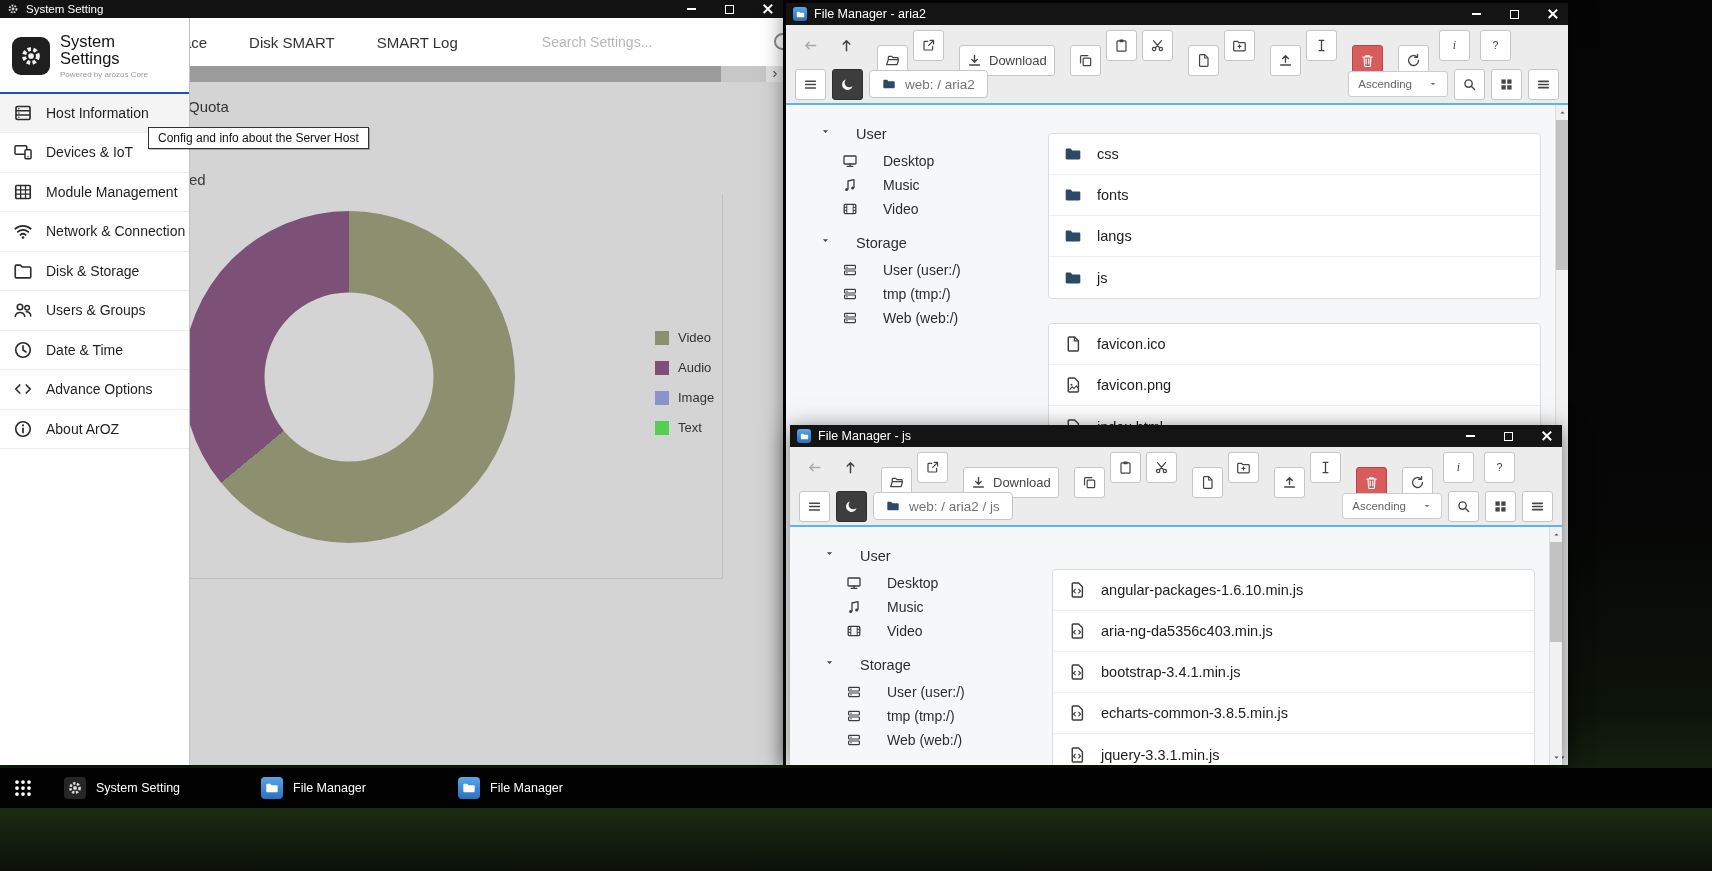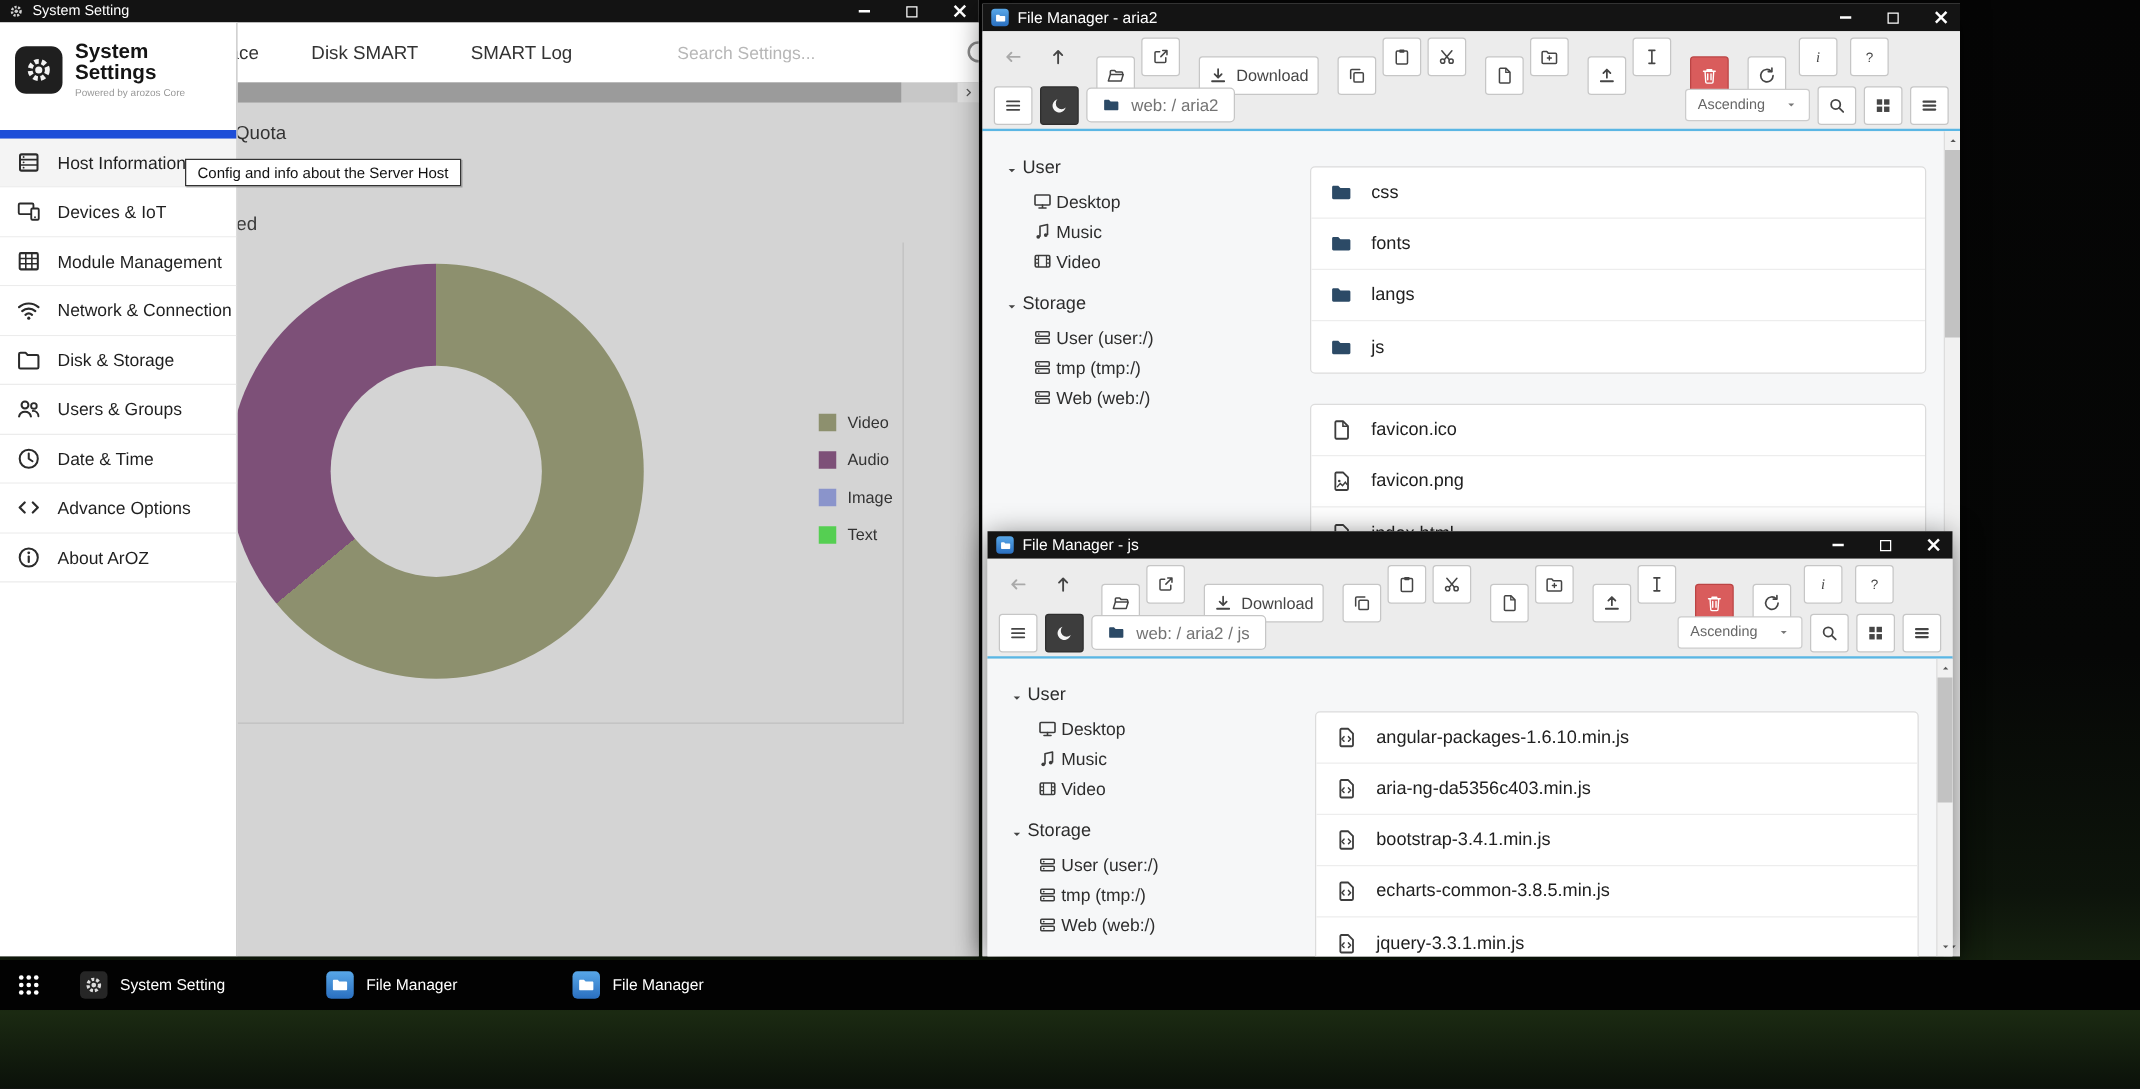--- a/index.html
+++ b/index.html
@@ -31,23 +31,23 @@
   .ss-status-circle { position:absolute; left:774px; top:15px; width:17px; height:17px; border-radius:50%; border:2px solid #8a8a8a; }
   .ss-hscroll { position:absolute; left:190px; right:0; top:48px; height:16px; background:#c7c7c7; }
   .ss-hthumb { position:absolute; left:0; top:0; height:100%; width:531px; background:#9b9b9b; }
   .ss-harrow { position:absolute; right:0; top:0; width:17px; height:100%; background:#e0e0e0; display:flex; align-items:center; justify-content:center; color:#555; }
   .ss-harrow .ic { width:10px; height:10px; }
 
   .ss-sidebar { position:absolute; left:0; top:0; width:190px; height:100%; background:#fff; border-right:1px solid #c2c2c2; z-index:3; }
   .ss-brand { display:flex; align-items:center; gap:10px; padding:15px 12px 13px; }
   .ss-logo { width:38px; height:38px; border-radius:9px; background:#1f1f1f; color:#f2f2f2; display:flex; align-items:center; justify-content:center; flex:0 0 auto; }
   .ss-logo .ic { width:24px; height:24px; }
-  .ss-brand-title { font-size:16.5px; font-weight:700; color:#141414; line-height:1.05; }
+  .ss-brand-title { font-size:16.5px; font-weight:400; color:#141414; line-height:1.05; }
   .ss-brand-sub { font-size:8px; color:#999; margin-top:2px; }
-  .ss-menu { border-top:7px solid #1d4ed8;margin-top:12px; }
+  .ss-menu { border-top:2px solid #1d4ed8; }
   .ss-item { height:39.5px; display:flex; align-items:center; gap:13px; padding-left:13px; border-bottom:1px solid #ececec; font-size:14px; color:#1f1f1f; background:#fff; }
   .ss-item .ic { width:20px; height:20px; color:#2b2b2b; flex:0 0 auto; }
   .ss-item[data-name="sidebar-item-host-information"] { background:#f4f4f4; }
 
   .ss-tooltip { position:absolute; left:148px; top:109px; z-index:6; background:#fff; border:1px solid #333; padding:3px 9px; font-size:12px; color:#111; white-space:nowrap; box-shadow:1px 1px 0 rgba(0,0,0,.25); }
   .ss-quota { position:absolute; left:188px; top:80px; font-size:15px; color:#333; }
   .ss-used  { position:absolute; left:189px; top:153px; font-size:15px; color:#3a3a3a; }
   .ss-chart-panel { position:absolute; left:190px; top:176px; width:533px; height:385px; border-right:1px solid #bfbfbf; border-bottom:1px solid #bfbfbf; }
   .ss-donut { position:absolute; left:-7px; top:17px; width:332px; height:332px; border-radius:50%; }
   .ss-donut-hole { position:absolute; left:50%; top:50%; width:169px; height:169px; transform:translate(-50%,-50%); border-radius:50%; background:#d4d4d4; }
@@ -75,21 +75,21 @@
   .tbtn[data-style~="dark"] { background:#3d3d3d; border-color:#2e2e2e; color:#f5f5f5; }
   .fm-row2 { height:38px; display:flex; align-items:center; padding:0 9px; gap:6px; background:#ececec; }
   .fm-crumb { height:28px; display:flex; align-items:center; gap:9px; padding:0 12px; background:#fff; border:1px solid #c6c6c6; border-radius:4px; font-size:13.5px; color:#737373; }
   .fm-crumb .ic { width:14px; height:14px; color:#2c4a66; }
   .fm-spacer { flex:1; }
   .fm-sort { height:26px; display:flex; align-items:center; gap:16px; padding:0 9px; background:#fff; border:1px solid #ccc; border-radius:3px; font-size:11.5px; color:#666; }
   .fm-sort .ic { width:10px; height:10px; color:#777; }
   .fm-divider { height:2px; background:#5ab6e4; }
   .fm-content { position:absolute; left:0; top:102px; right:0; bottom:0; background:#f6f7f8; display:flex; overflow:hidden; }
   .fm-tree { width:252px; padding-top:14px; flex:0 0 auto; }
-  .tree-row { display:flex; align-items:flex-end; gap:3px; font-size:14px; color:#2d2d2d; padding:4px 0 4px 40px; }
+  .tree-row { display:flex; align-items:flex-start; gap:25px; font-size:14px; color:#2d2d2d; padding:4px 0 4px 40px;margin-left:16px; }
   .tree-row .ic { width:16px; height:16px; color:#3c3c3c; flex:0 0 auto; }
   .tree-row[data-type="section"] { padding:7px 0 7px 18px; font-size:14.5px; }
   .tree-row[data-type="section"] .ic { width:11px; height:11px; color:#444; }
   .tree-row[data-type="section"]:not(:nth-child(1)) { margin-top:7px; }
   .fm-files { flex:1; padding:28px 14px 0 10px; margin-right:13px; min-width:0; }
   #win-fm2 .fm-files { padding-top:42px; }
   .file-card { background:#fff; border:1px solid #dcdcdc; border-radius:4px; margin-bottom:24px; overflow:hidden; }
   .file-row { height:41px; display:flex; align-items:center; gap:15px; padding:0 15px; border-bottom:1px solid #ededed; font-size:14.5px; color:#202020; }
   .file-row:last-of-type { border-bottom:none; }
   .file-row .ic { width:18px; height:18px; color:#2c4a66; flex:0 0 auto; }

